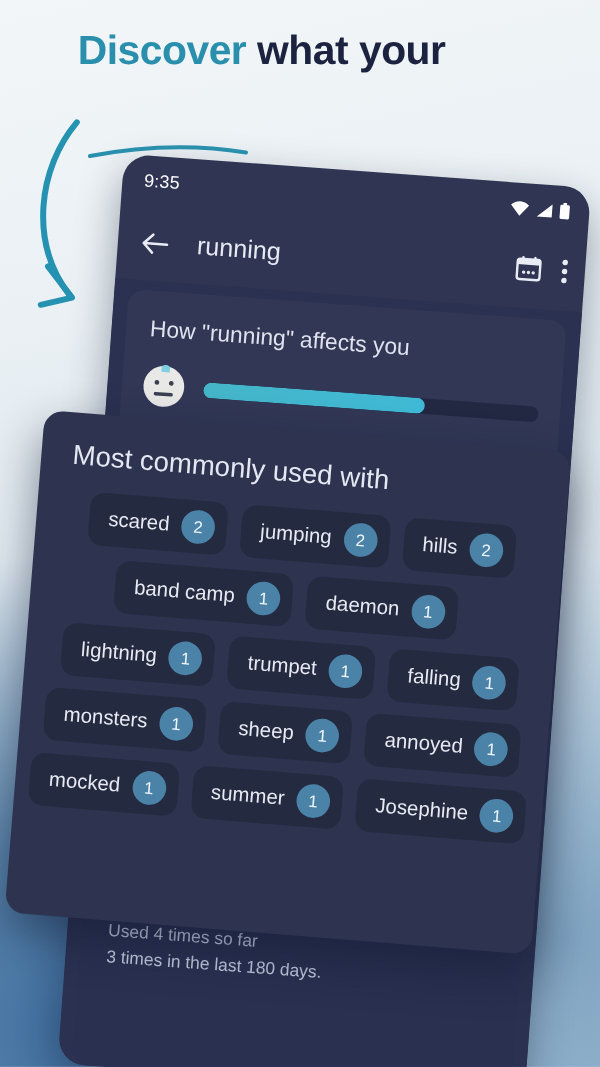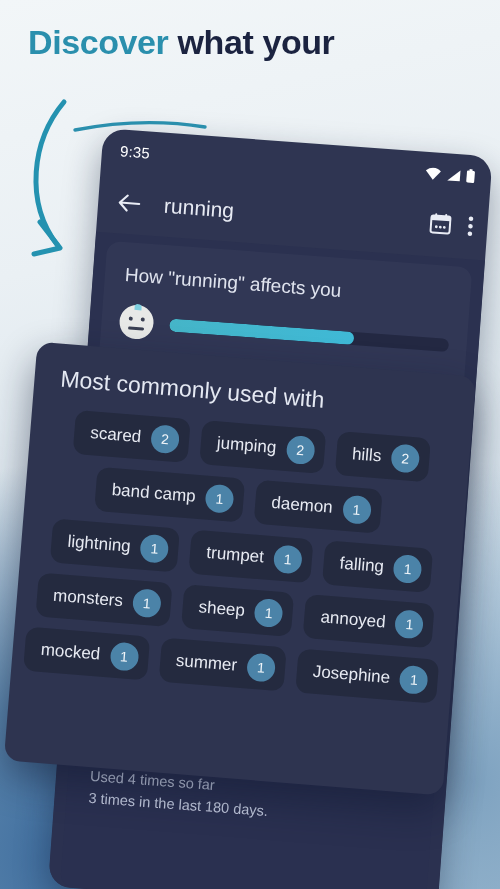--- a/index.html
+++ b/index.html
@@ -12,20 +12,21 @@
     position:relative;
     background:
       radial-gradient(ellipse 120% 80% at 12% 96%, #3f6d9e 0%, #5b86ad 22%, rgba(160,190,210,0) 55%),
       radial-gradient(ellipse 90% 60% at 95% 88%, #7ea2c0 0%, rgba(190,210,225,0) 60%),
       linear-gradient(168deg, #f2f6f8 0%, #eaf0f4 28%, #dde7ee 52%, #cbdbe7 72%, #a8c4d8 100%);
   }
 
   
   .headline {
     position:absolute; top:22px; left:0; width:408px;
+    text-align:center;
     line-height:1.18;
     z-index:40;
     padding-left:28px;
   }
   .headline .ln { display:block; font-size:34px; font-weight:bold; letter-spacing:-0.4px; }
   .hl-accent { color:#2a8fad; }
   .hl-dark   { color:#1b2340; }
   .underline-wrap { position:absolute; left:0; top:92px; width:500px; height:24px; }
 
   

